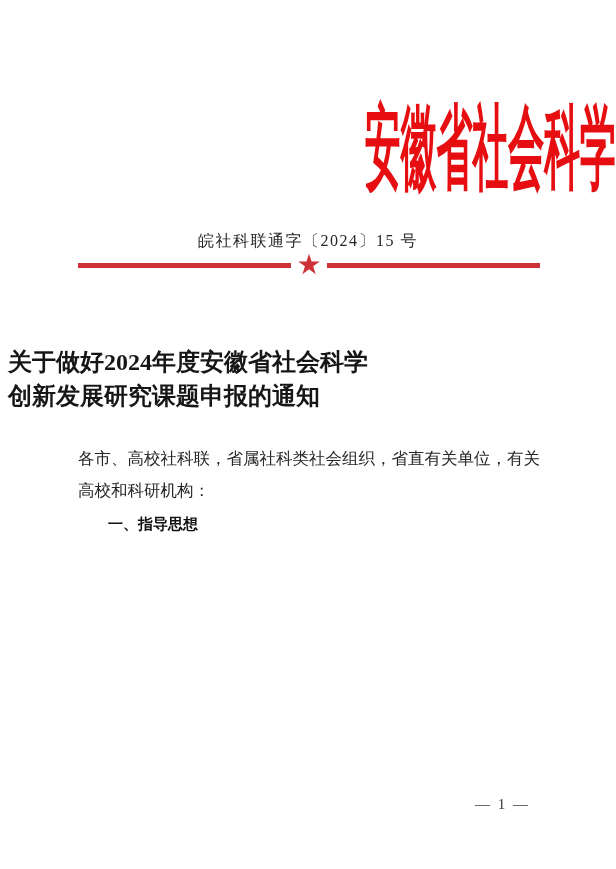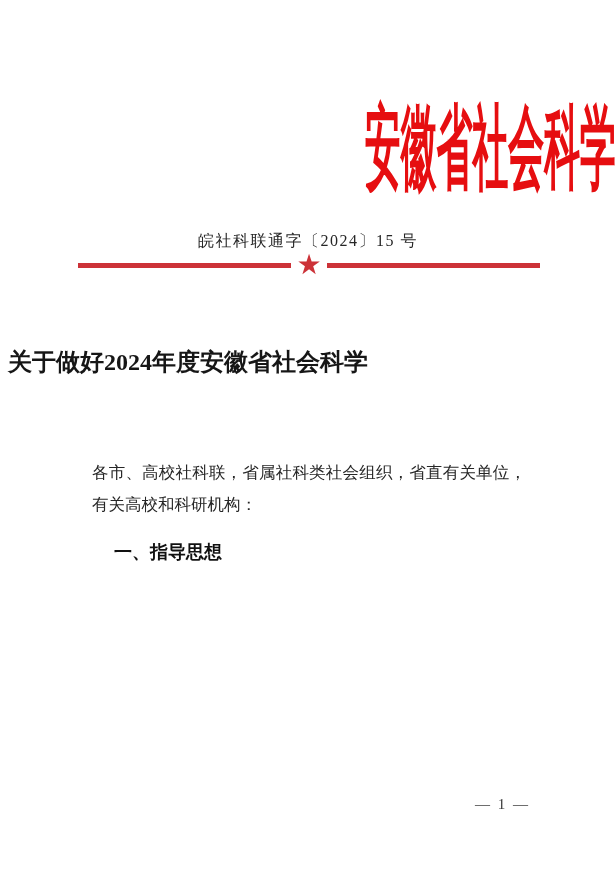--- a/index.html
+++ b/index.html
@@ -97,30 +97,30 @@
     top: 443px;
     left: 78px;
     width: 462px;
     font-size: 16.5px;
     line-height: 32.4px;
     text-align: justify;
     text-justify: inter-character;
     color: #262626;
   }
   .body-text p {
-    margin: 14px;
+    margin: 0;
     text-indent: 2em;
   }
   .body-text p.addressee {
     text-indent: 0;
   }
   .body-text .section-heading {
     margin: 0;
     text-indent: 2em;
-    font-size: 18px;
+    font-size: 15px;
     line-height: 32.4px;
     font-weight: 700;
     color: #111111;
     font-family: "Liberation Sans", "DejaVu Sans", sans-serif;
   }
 
   
   .page-number {
     position: absolute;
     top: 796px;
@@ -142,20 +142,21 @@
   <div class="doc-number">皖社科联通字〔2024〕15 号</div>
 
   <div class="divider">
     <span class="rule"></span>
     <span class="star">★</span>
     <span class="rule"></span>
   </div>
 
   <h1 class="doc-title">
     <span>关于做好2024年度安徽省社会科学</span><br>
+    <span>创新发展研究课题申报的通知</span>
   </h1>
 
   <div class="body-text">
     <p class="addressee">各市、高校社科联，省属社科类社会组织，省直有关单位，有关高校和科研机构：</p>
     <h2 class="section-heading">一、指导思想</h2>
   </div>
 
   <div class="page-number">— 1 —</div>
 
 </div>

